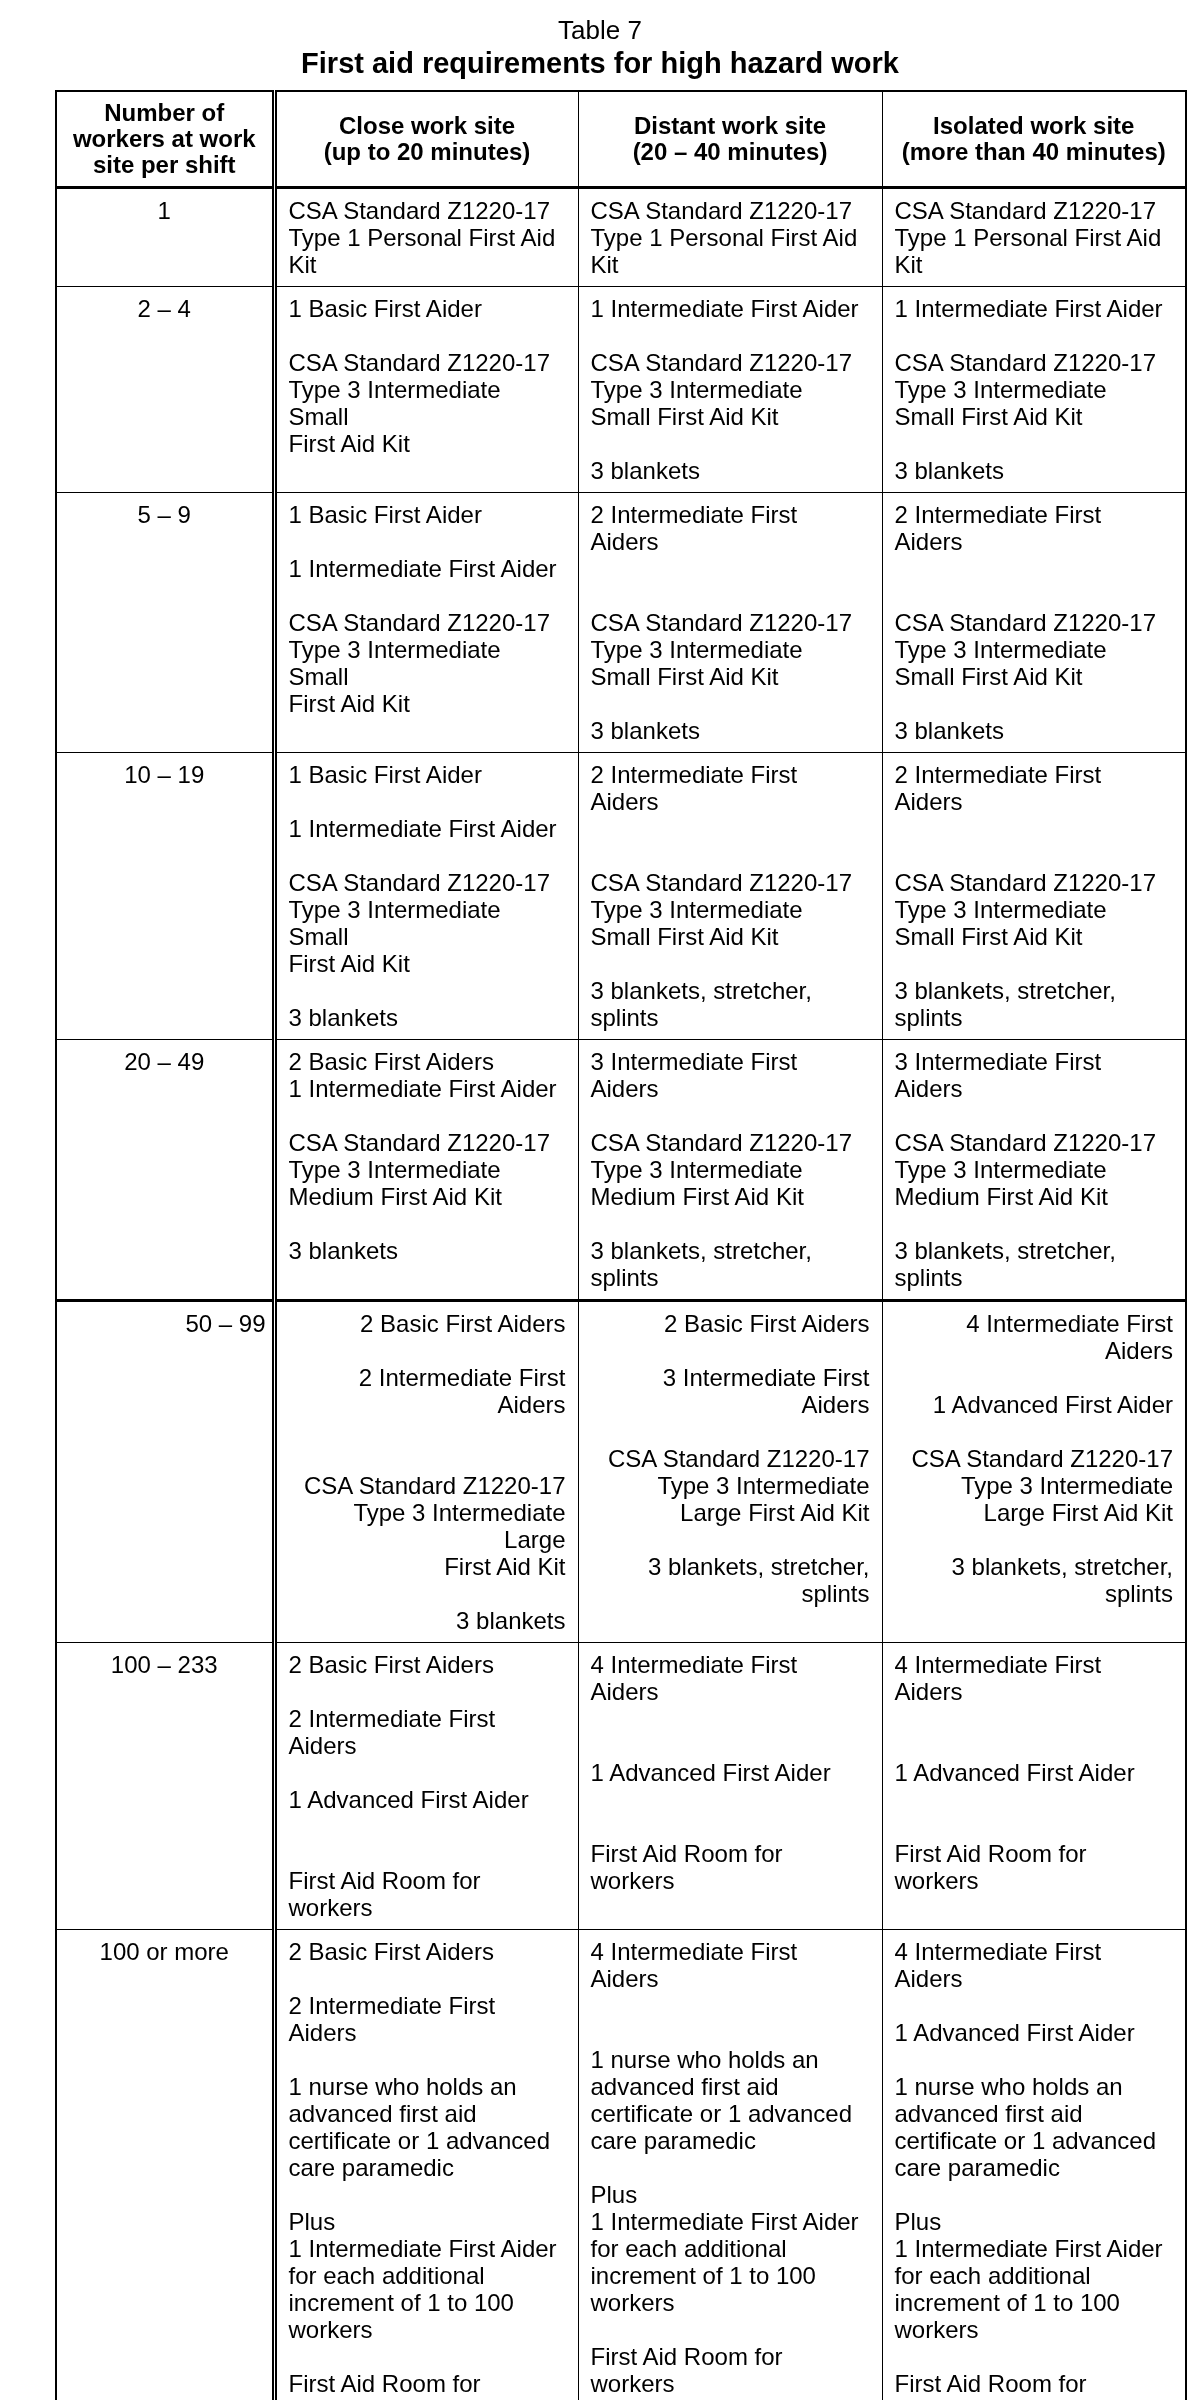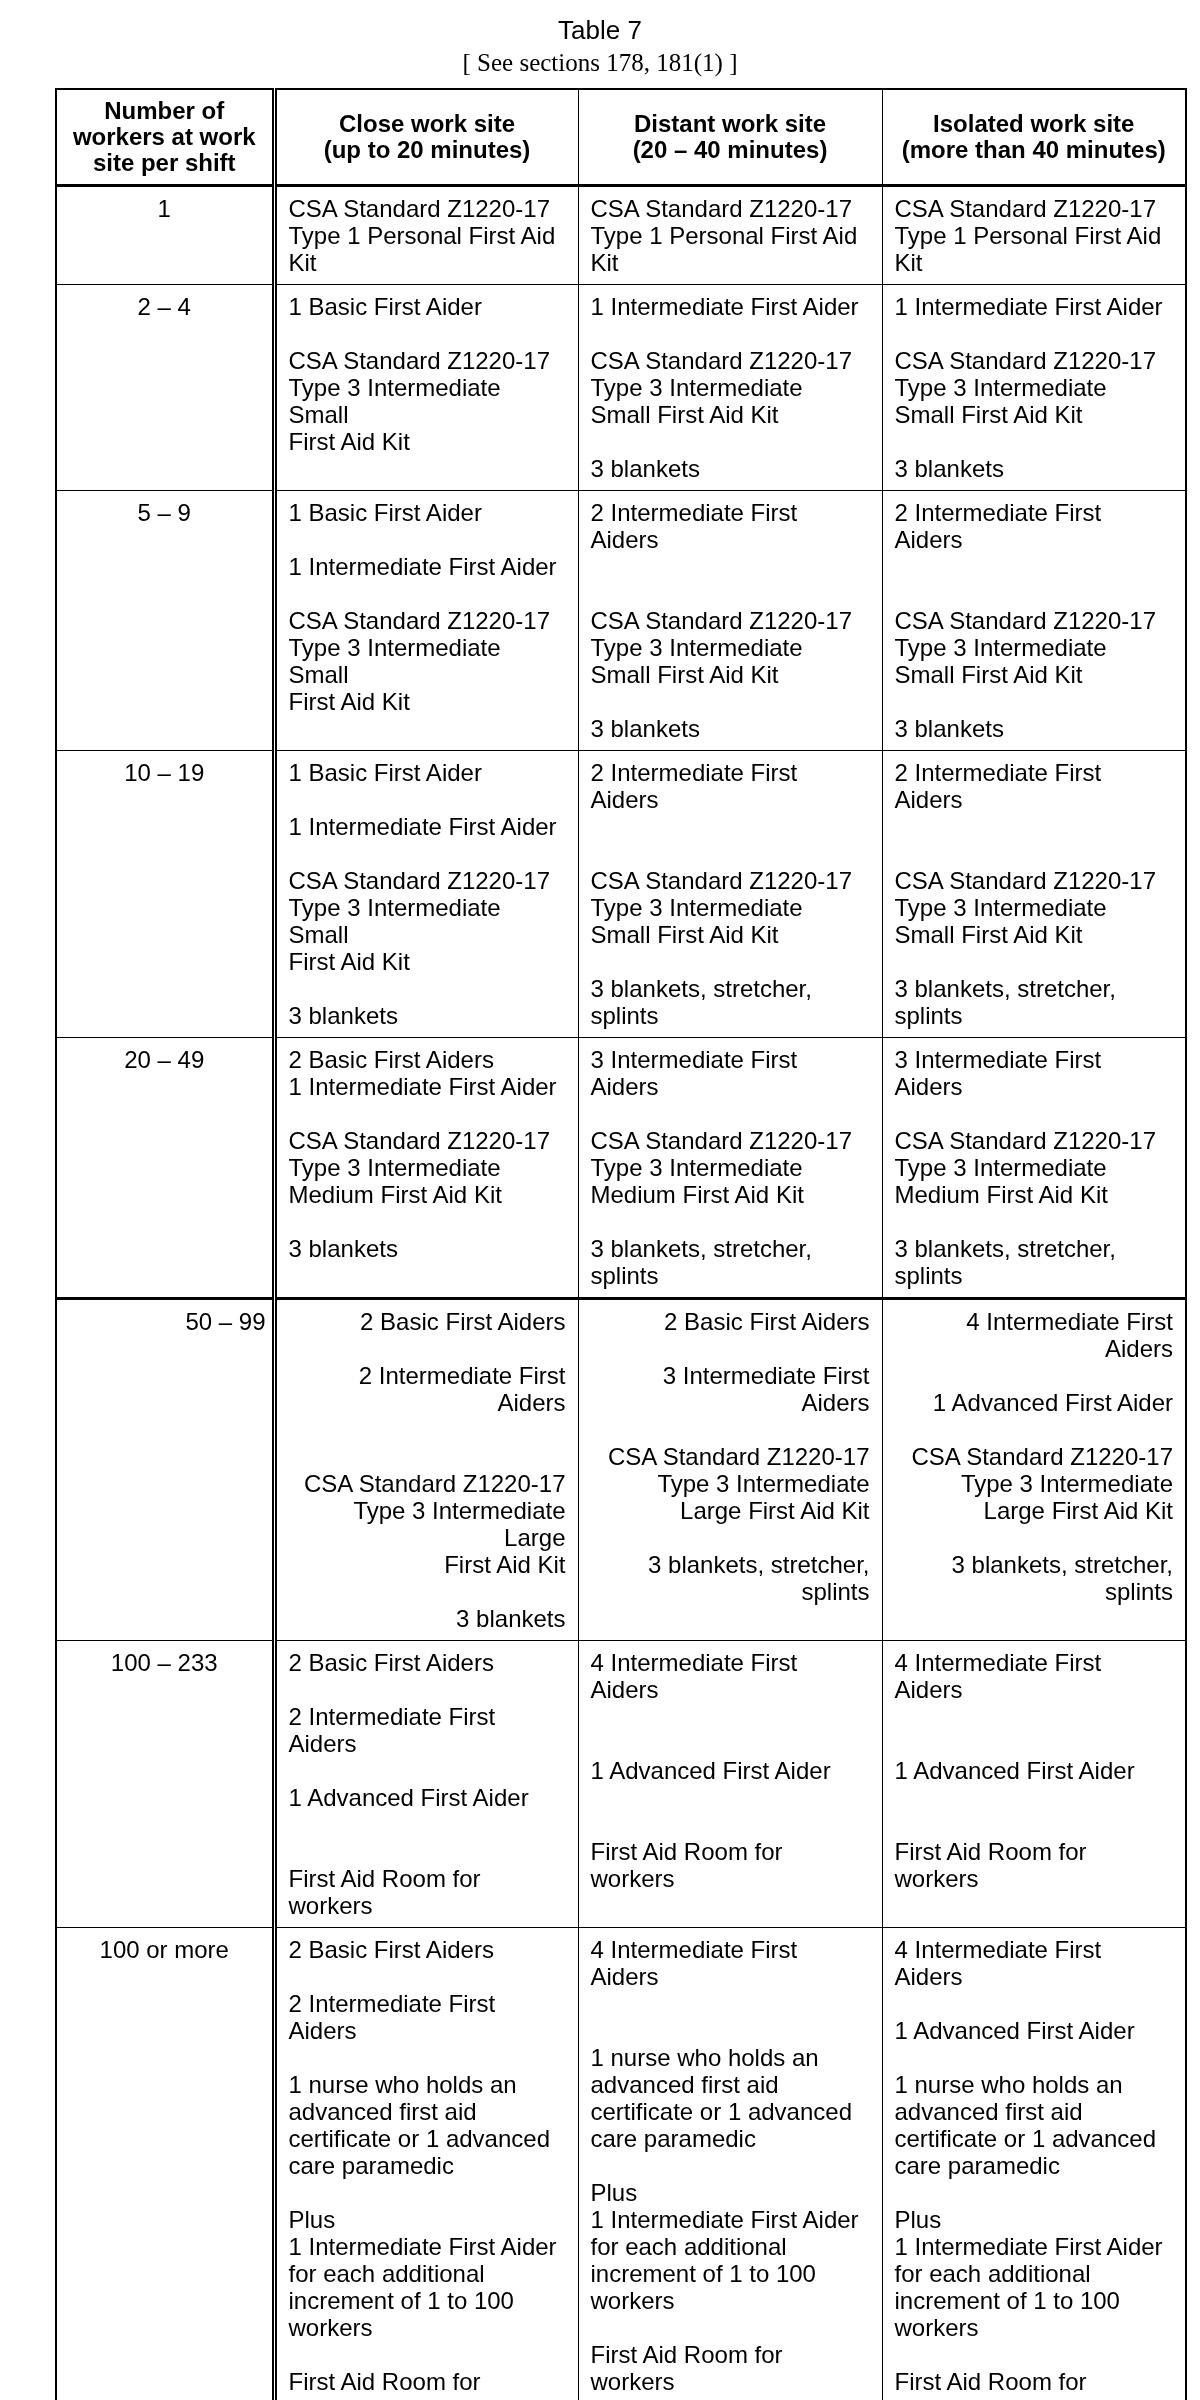--- a/index.html
+++ b/index.html
@@ -82,21 +82,21 @@
     font-size: 19px;
     line-height: 23px;
   }
 </style>
 </head>
 <body>
 
 <div class="sheet">
 
   <div class="doc-title">Table 7</div>
-  <div class="doc-ref">[ See sections 178, 181(1) ]</div>
+  <div class="doc-subtitle">First aid requirements for high hazard work</div>
 
   <div class="table-wrap">
     <table>
       <colgroup>
         <col class="c-workers">
         <col class="c-req">
         <col class="c-req">
         <col class="c-req">
       </colgroup>
       <thead>

